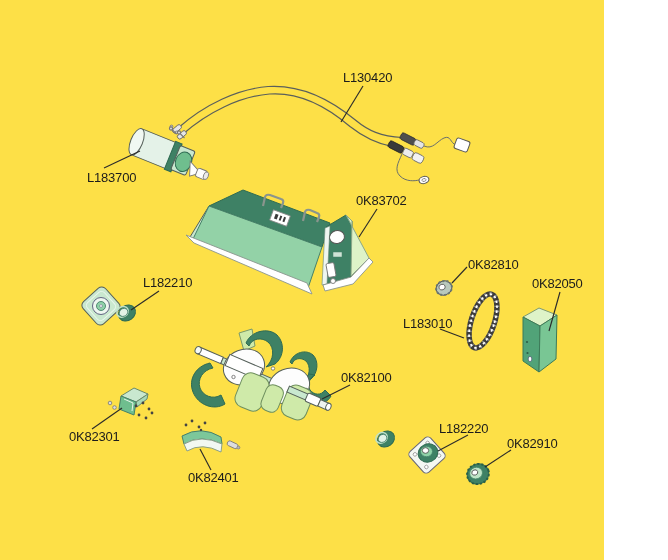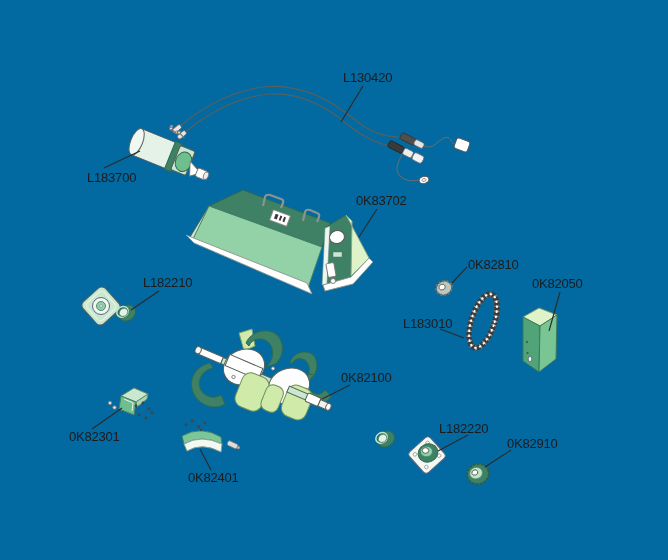--- a/index.html
+++ b/index.html
@@ -1,16 +1,16 @@
 <!DOCTYPE html>
 <html style="--dark_green: #3E8165; --deep_green: #2E6B52; --mid_green: #6FBE8E; --light_green: #93D2A7; --pale_green: #DEF3C8; --mint: #E4F2E8; --part_light: #C9E8CF; --blade_light: #CFEAA9; --gray_part: #B9C9BD; --chain_dark: #3C3C3C; --outline: #55605A; --line_dark: #2B2B2B; --label_text: #1C1C1C;"><head>
 <meta charset="utf-8">
 <style>
   html,body{margin:0;padding:0;background:#ffffff;}
-  .canvas{position:relative;width:668px;height:560px;background:#0369a1;overflow:hidden;
+  .canvas{position:relative;width:604px;height:560px;background:#fde047;overflow:hidden;
           font-family:"Liberation Sans",sans-serif;}
   svg{position:absolute;left:0;top:0;}
   .lbl{font:13px "Liberation Sans",sans-serif;fill:var(--label_text,#1c1c1c);letter-spacing:-0.2px;}
   .leader{stroke:var(--line_dark,#2b2b2b);stroke-width:1.15;fill:none;}
   .cable{stroke:#5a5f5c;stroke-width:1.2;fill:none;}
   .wire{stroke:#6a6f6c;stroke-width:1;fill:none;}
   .oline{stroke:var(--outline,#55605a);stroke-width:1;}
   .fill-dark{fill:var(--dark_green,#3E8165);}
   .fill-mid{fill:var(--mid_green,#6FBE8E);}
   .fill-light{fill:var(--light_green,#93D2A7);}

